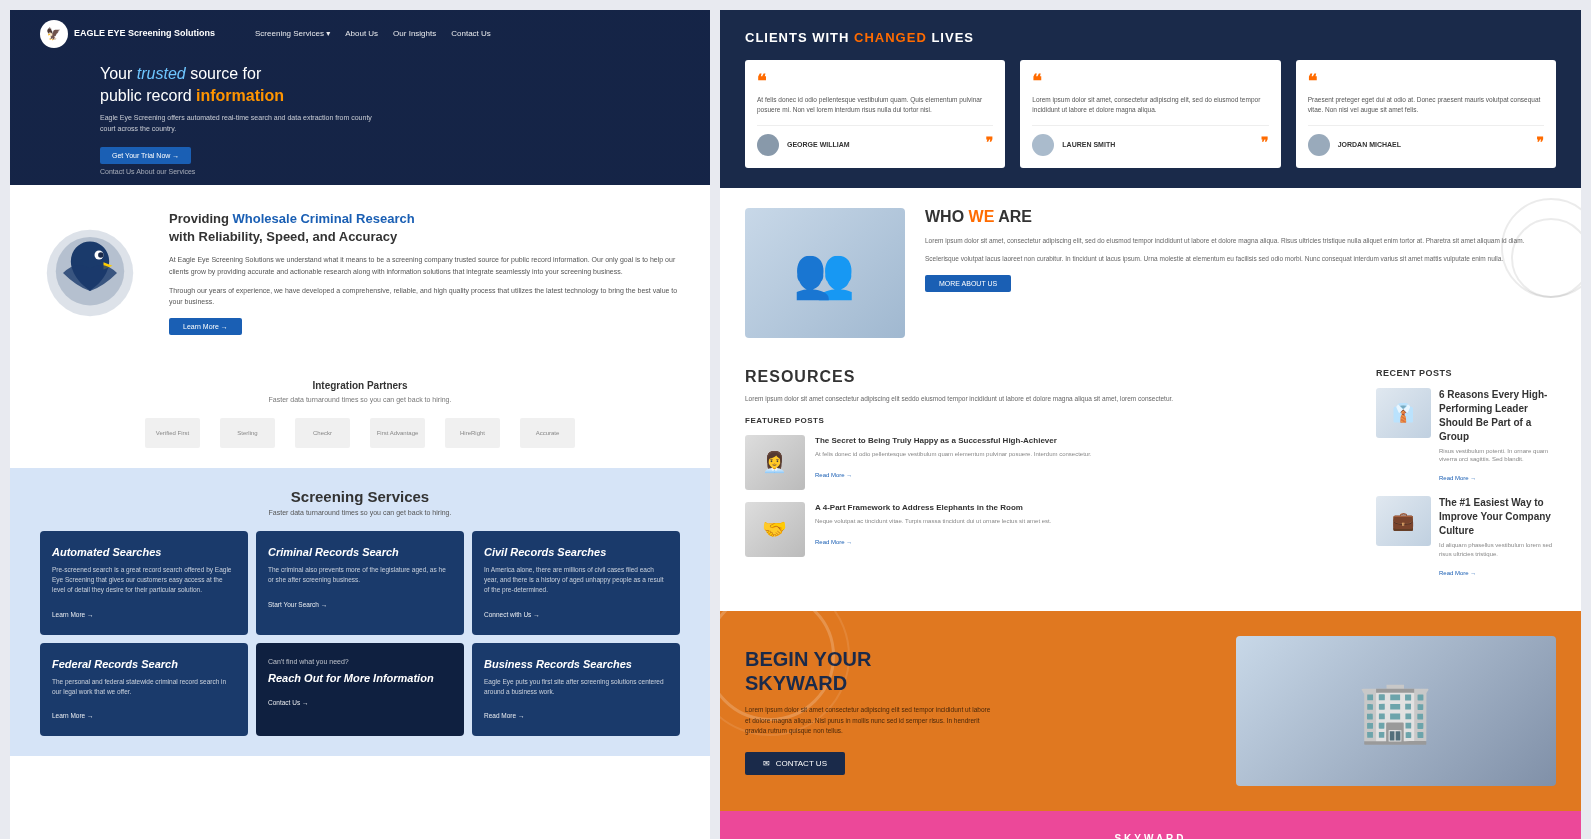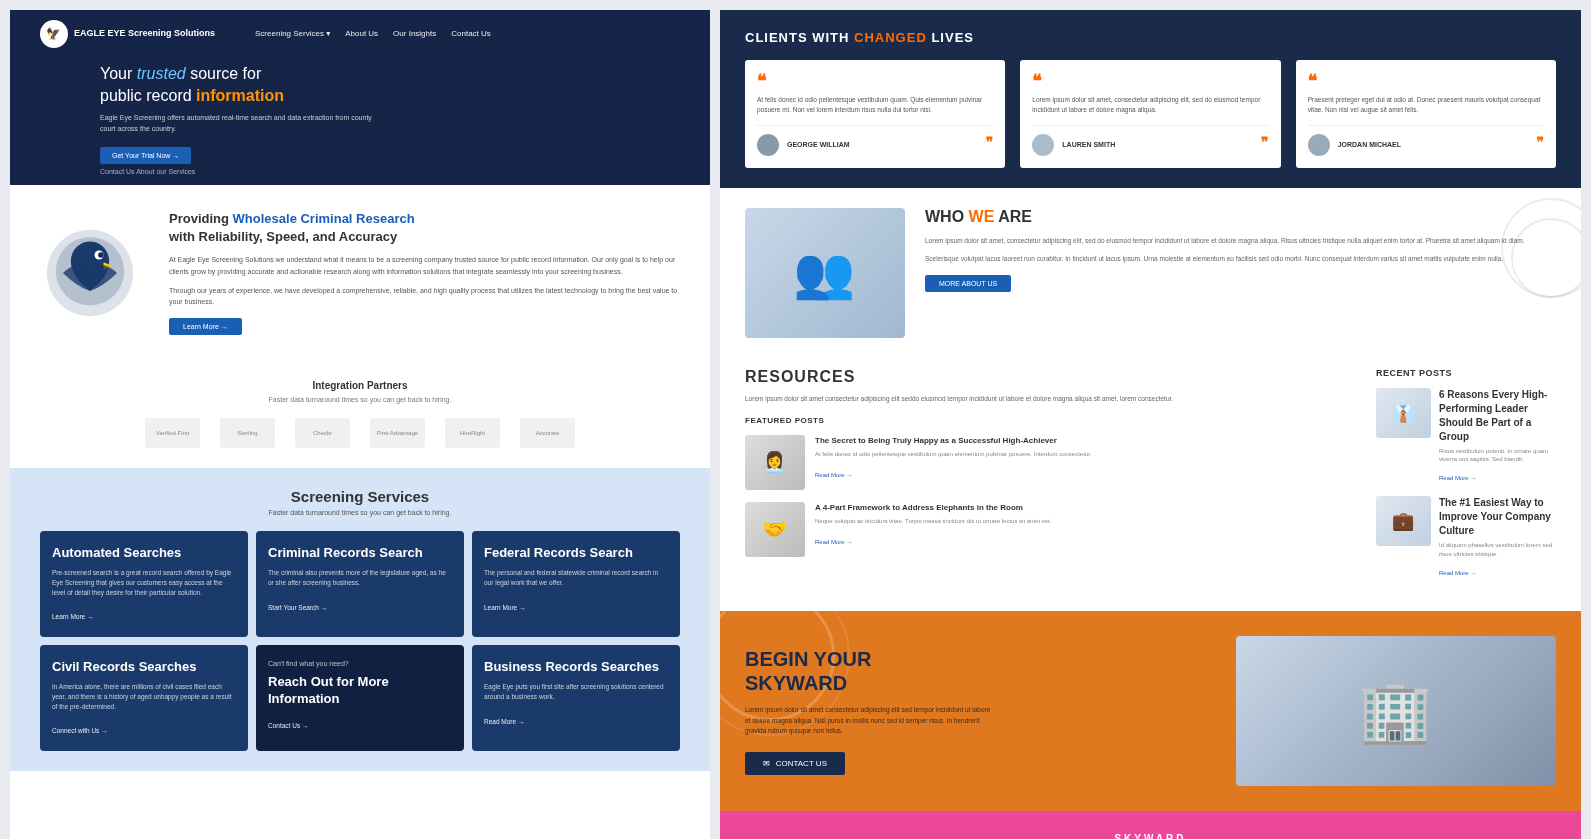--- a/index.html
+++ b/index.html
@@ -41,21 +41,21 @@
     .partners-row { display: flex; justify-content: center; gap: 20px; align-items: center; }
     .partner-logo { width: 55px; height: 30px; background: #f0f0f0; display: flex; align-items: center; justify-content: center; font-size: 6px; color: #888; border-radius: 2px; }
 
     
     .screening { padding: 20px 30px; background: #d6e4f7; }
     .screening h2 { font-size: 15px; font-weight: bold; color: #333; text-align: center; margin-bottom: 4px; }
     .screening-sub { font-size: 7px; color: #555; text-align: center; margin-bottom: 15px; }
     .services-grid { display: grid; grid-template-columns: repeat(3, 1fr); gap: 8px; }
     .service-card { background: #1a3a6b; color: #fff; padding: 14px 12px; border-radius: 4px; cursor: pointer; }
     .service-card.dark { background: #0f2040; }
-    .service-card h3 { font-size: 13px; font-weight: bold; margin-bottom: 6px; line-height: 1.3; }
+    .service-card h3 { font-size: 11px; font-weight: bold; margin-bottom: 6px; line-height: 1.3; font-style: italic; }
     .service-card p { font-size: 6.5px; color: rgba(255,255,255,0.75); line-height: 1.5; margin-bottom: 8px; }
     .service-link { color: rgba(255,255,255,0.9); font-size: 6.5px; cursor: pointer; }
 
     
     .right-panel { flex: 1; background: #fff; overflow: hidden; display: flex; flex-direction: column; }
 
     
     .clients-section { background: #1a2a4a; padding: 20px 25px; }
     .clients-title { color: #fff; font-size: 13px; font-weight: bold; margin-bottom: 15px; letter-spacing: 1px; }
     .testimonials-row { display: flex; gap: 15px; }
@@ -186,28 +186,28 @@
         <h3>Automated Searches</h3>
         <p>Pre-screened search is a great record search offered by Eagle Eye Screening that gives our customers easy access at the level of detail they desire for their particular solution.</p>
         <span class="service-link">Learn More →</span>
       </div>
       <div class="service-card">
         <h3>Criminal Records Search</h3>
         <p>The criminal also prevents more of the legislature aged, as he or she after screening business.</p>
         <span class="service-link">Start Your Search →</span>
       </div>
       <div class="service-card">
+        <h3>Civil Records Searches</h3>
+        <p>In America alone, there are millions of civil cases filed each year, and there is a history of aged unhappy people as a result of the pre-determined.</p>
+        <span class="service-link">Connect with Us →</span>
+      </div>
+      <div class="service-card">
         <h3>Federal Records Search</h3>
         <p>The personal and federal statewide criminal record search in our legal work that we offer.</p>
         <span class="service-link">Learn More →</span>
-      </div>
-      <div class="service-card">
-        <h3>Civil Records Searches</h3>
-        <p>In America alone, there are millions of civil cases filed each year, and there is a history of aged unhappy people as a result of the pre-determined.</p>
-        <span class="service-link">Connect with Us →</span>
       </div>
       <div class="service-card dark">
         <p style="font-size:7px;color:rgba(255,255,255,0.7);margin-bottom:4px;">Can't find what you need?</p>
         <h3>Reach Out for More Information</h3>
         <span class="service-link">Contact Us →</span>
       </div>
       <div class="service-card">
         <h3>Business Records Searches</h3>
         <p>Eagle Eye puts you first site after screening solutions centered around a business work.</p>
         <span class="service-link">Read More →</span>

